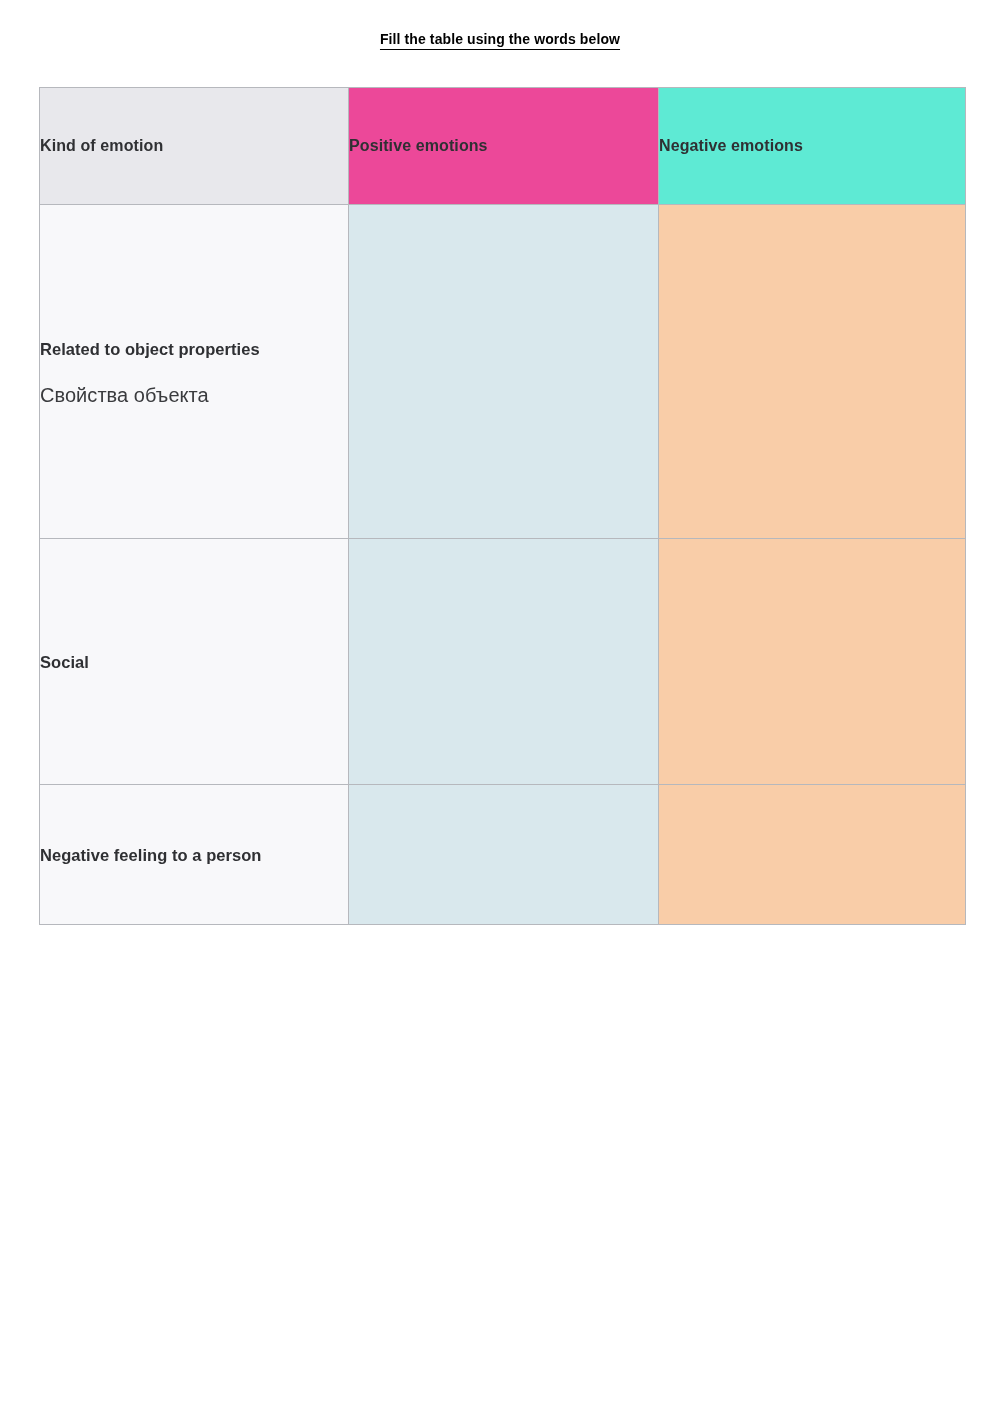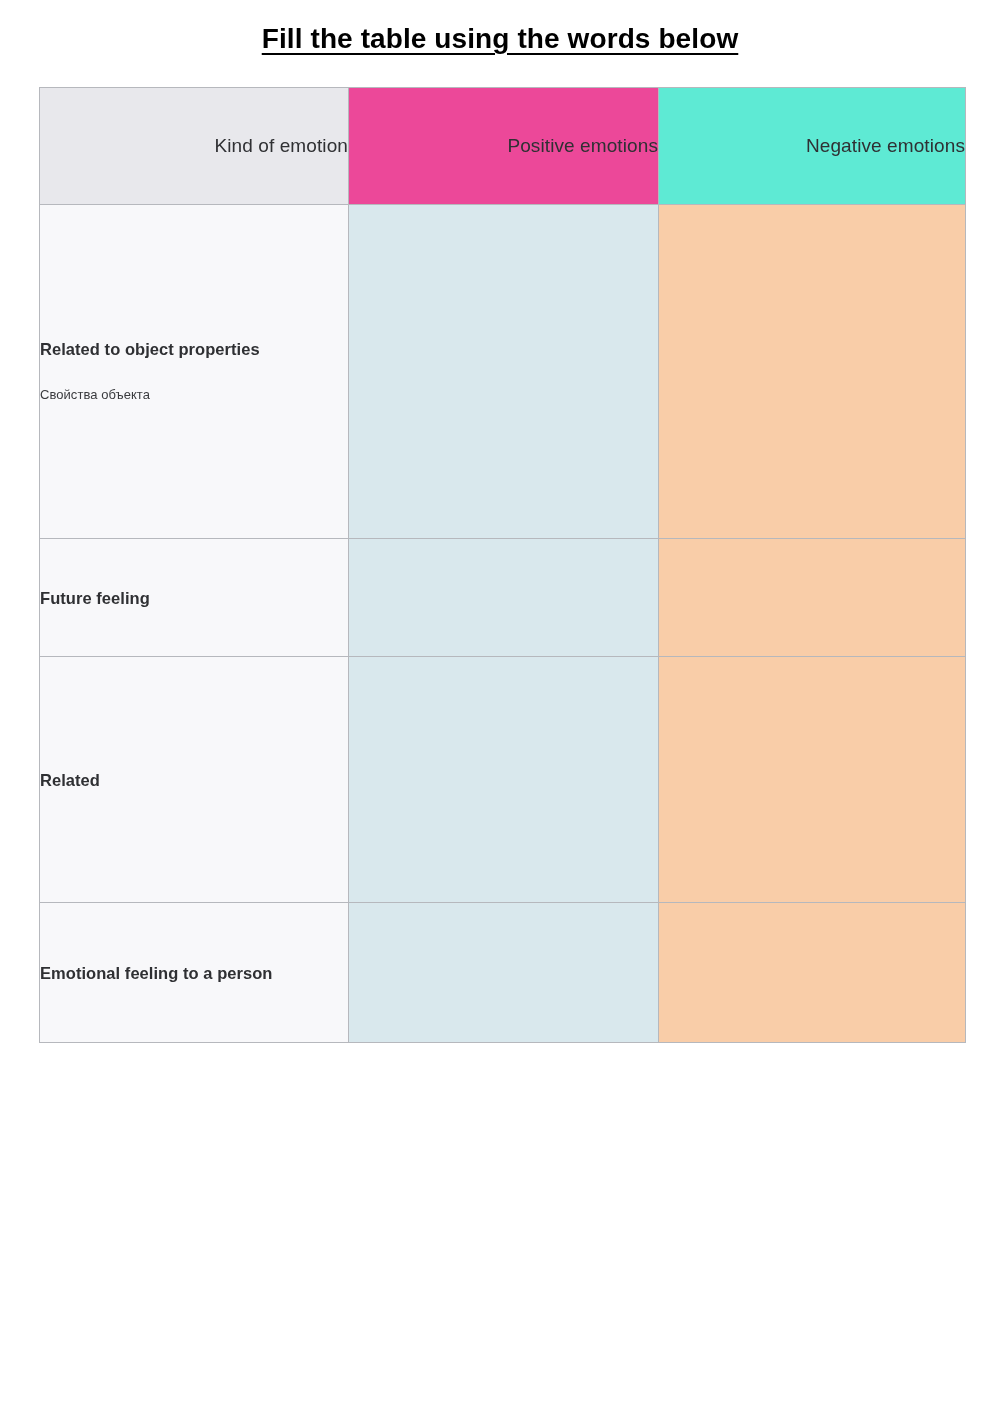--- a/index.html
+++ b/index.html
@@ -11,21 +11,21 @@
     width: 1000px;
     height: 1413px;
     font-family: "Liberation Sans", sans-serif;
     color: #333333;
     overflow: hidden;
     position: relative;
   }
 
   .page-title {
     text-align: center;
-    font-size: 28px;
+    font-size: 14px;
     font-weight: bold;
     color: #000000;
     text-decoration: underline;
     text-underline-offset: 5px;
     letter-spacing: 0.1px;
     margin: 0;
     padding-top: 26px;
     line-height: 26px;
   }
 
@@ -50,23 +50,23 @@
   table.worksheet td {
     border: 1px solid #b6b8bd;
     padding: 0;
     vertical-align: middle;
     box-sizing: border-box;
   }
 
   
   thead th {
     height: 117px;
-    text-align: right;
-    font-size: 19px;
-    font-weight: normal;
+    text-align: left;
+    font-size: 16px;
+    font-weight: bold;
     color: #2f3033;
     letter-spacing: 0.1px;
   }
   th.head-kind     { background: #e8e8ec; }
   th.head-positive { background: #ec4899; }
   th.head-negative { background: #5eead4; }
 
   
   td.cell-kind {
     background: #f8f8fa;
@@ -77,21 +77,21 @@
   td.cell-negative { background: #f9cda8; }
 
   .kind-en {
     font-size: 16.5px;
     font-weight: bold;
     color: #2f3033;
     line-height: 22px;
     letter-spacing: 0.05px;
   }
   .kind-ru {
-    font-size: 13px;
+    font-size: 20px;
     font-weight: normal;
     color: #3a3b3e;
     line-height: 22px;
     margin-top: 24px;
     letter-spacing: 0.05px;
   }
   .kind-ru:empty { display: none; }
 
   
   tr.row-h-353 td { height: 334px; }
@@ -122,36 +122,29 @@
     </thead>
     <tbody id="table-body">
         <tr class="row-h-353">
           <td class="cell-kind">
             <div class="kind-en">Related to object properties</div>
             <div class="kind-ru">Свойства объекта</div>
           </td>
           <td class="cell-positive"></td>
           <td class="cell-negative"></td>
         </tr>
-        <tr class="row-h-118">
-          <td class="cell-kind">
-            <div class="kind-en">Future feeling</div>
-          </td>
-          <td class="cell-positive"></td>
-          <td class="cell-negative"></td>
-        </tr>
         <tr class="row-h-246">
           <td class="cell-kind">
-            <div class="kind-en">Related</div>
+            <div class="kind-en">Social</div>
           </td>
           <td class="cell-positive"></td>
           <td class="cell-negative"></td>
         </tr>
         <tr class="row-h-140">
           <td class="cell-kind">
-            <div class="kind-en">Emotional feeling to a person</div>
+            <div class="kind-en">Negative feeling to a person</div>
           </td>
           <td class="cell-positive"></td>
           <td class="cell-negative"></td>
         </tr>
       </tbody>
   </table>
 </div>
 
 </body></html>

